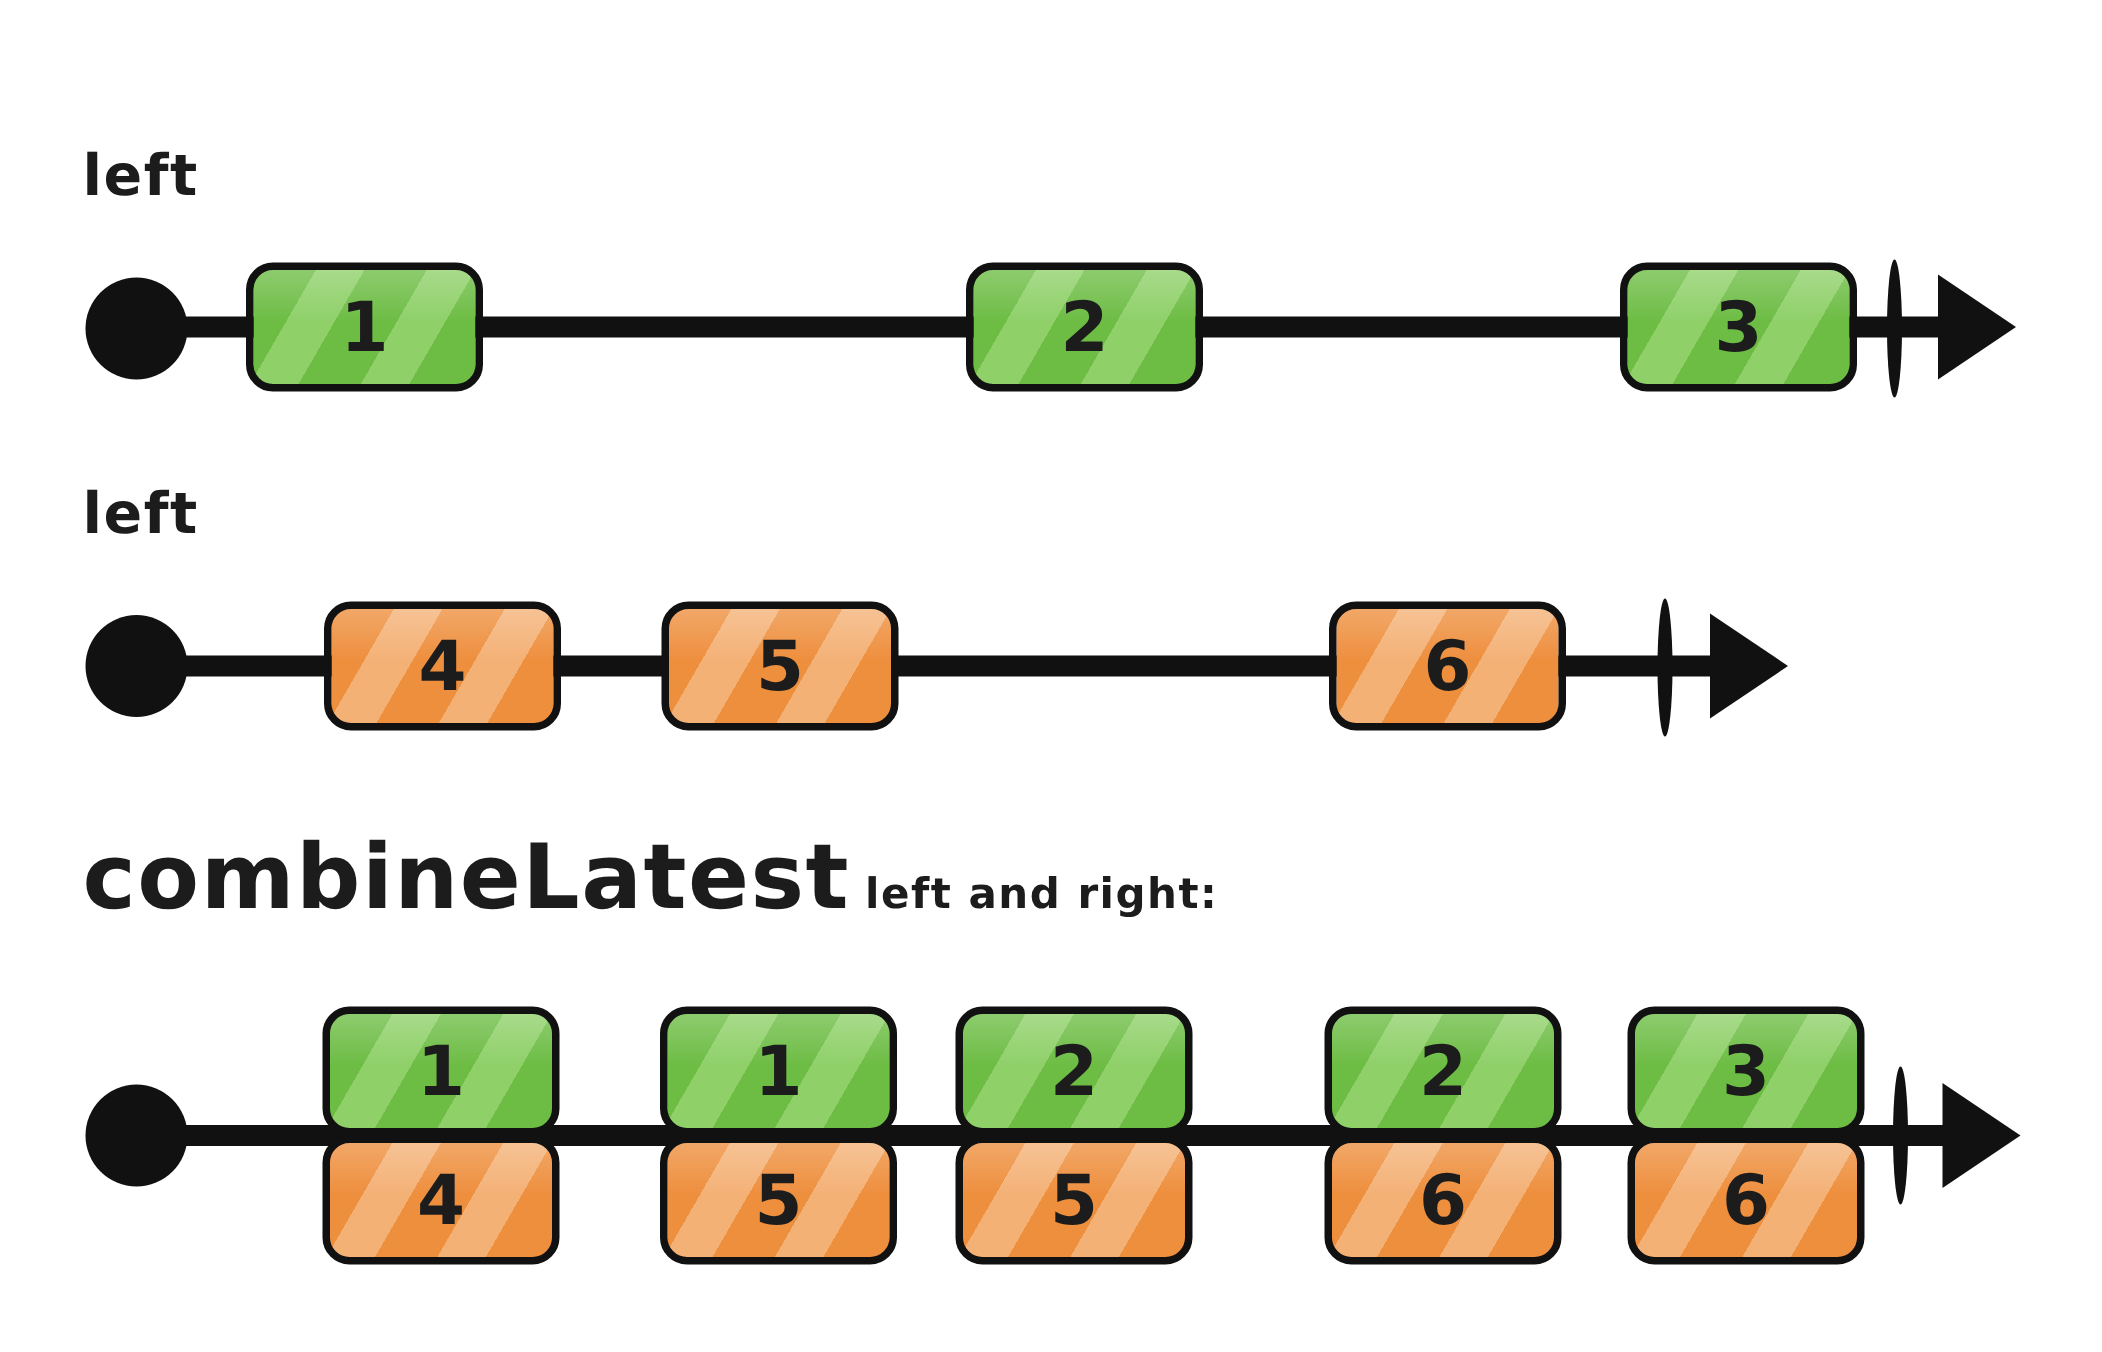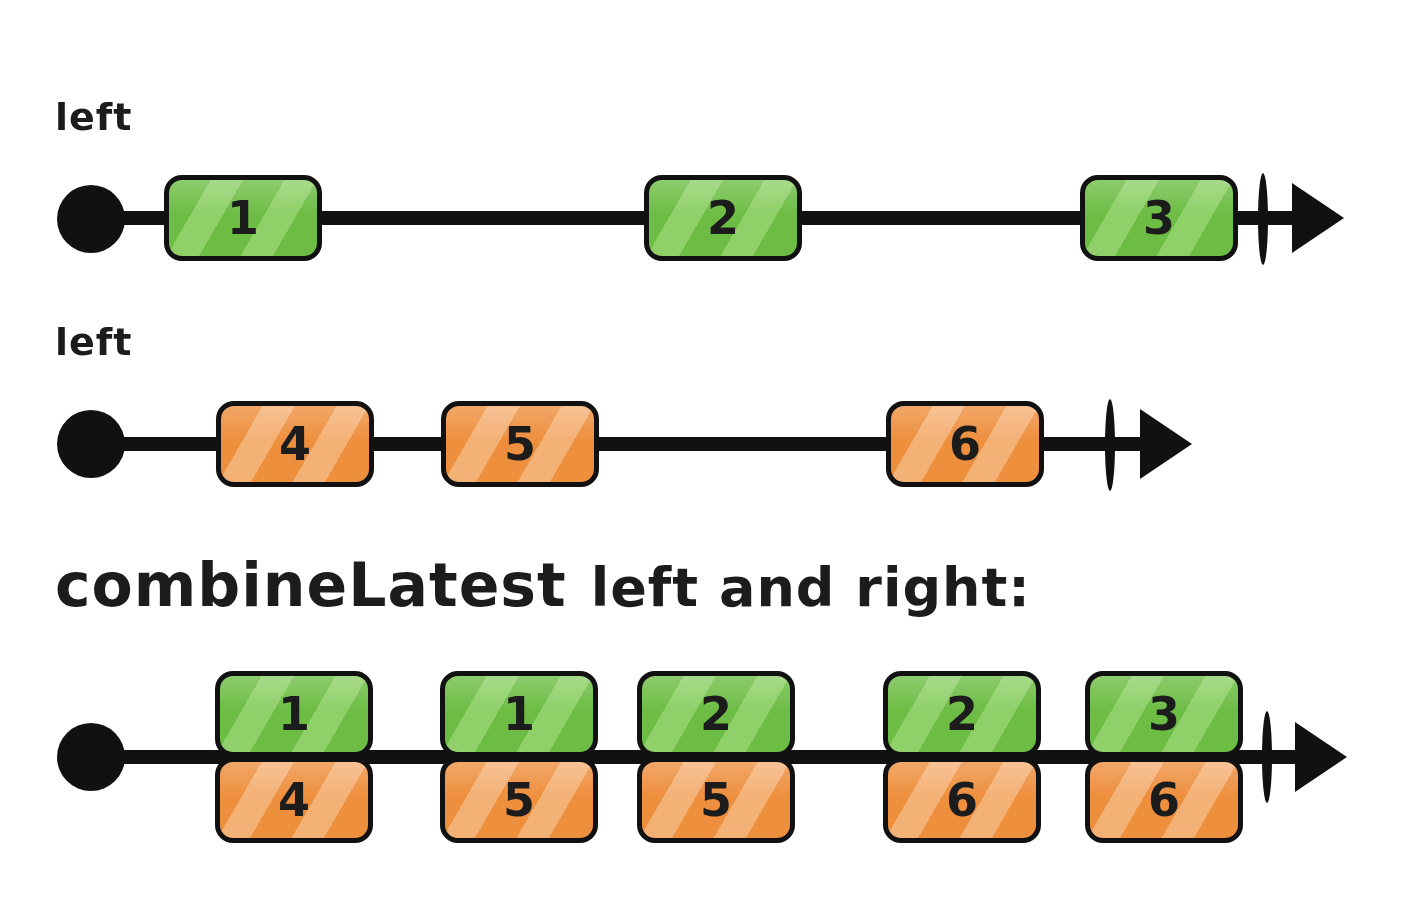--- a/index.html
+++ b/index.html
@@ -11,21 +11,21 @@
   .canvas{
     position:relative; width:1401px; height:901px;
     background:var(--background); overflow:hidden;
     font-family:"DejaVu Sans", sans-serif; color:var(--text);
   }
   .stream-label{
     position:absolute; font-size:38px; font-weight:600; letter-spacing:1px;
   }
   .operator-label{position:absolute; white-space:nowrap;}
   .operator-name{font-size:60px; font-weight:800; letter-spacing:1px;}
-  .operator-suffix{font-size:54px; font-weight:600; margin-left:24px; letter-spacing:1px;}
+  .operator-suffix{font-size:28px; font-weight:600; margin-left:10px; letter-spacing:1px;}
   .tl-line{
     position:absolute; height:14px; background:var(--stroke); border-radius:7px;
   }
   .tl-circle{
     position:absolute; width:68px; height:68px; border-radius:50%;
     background:var(--stroke);
   }
   .tl-tick{
     position:absolute; width:10px; height:92px; background:var(--stroke);
     border-radius:50%;

